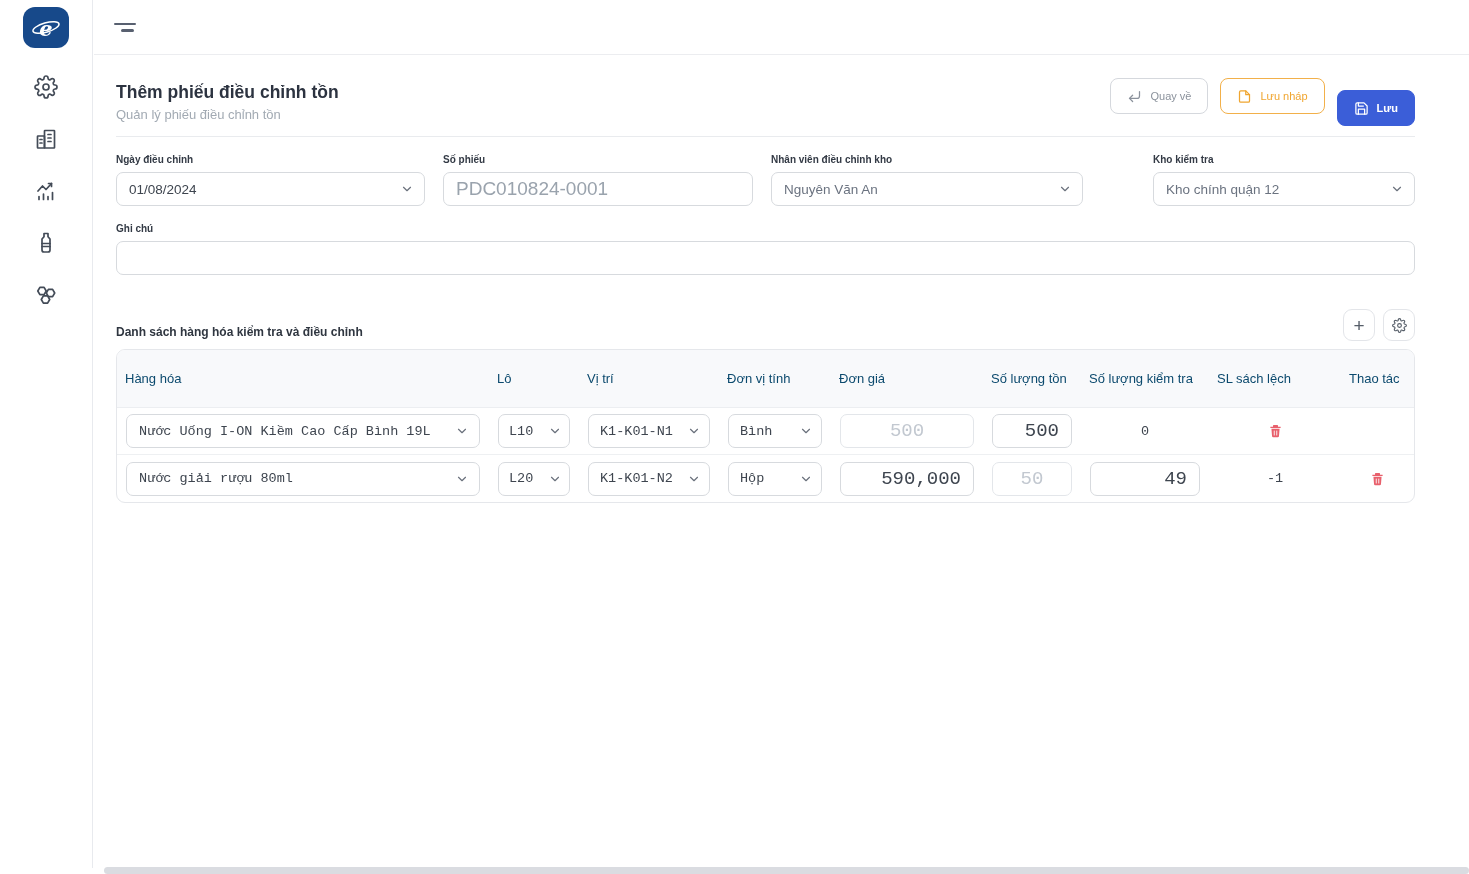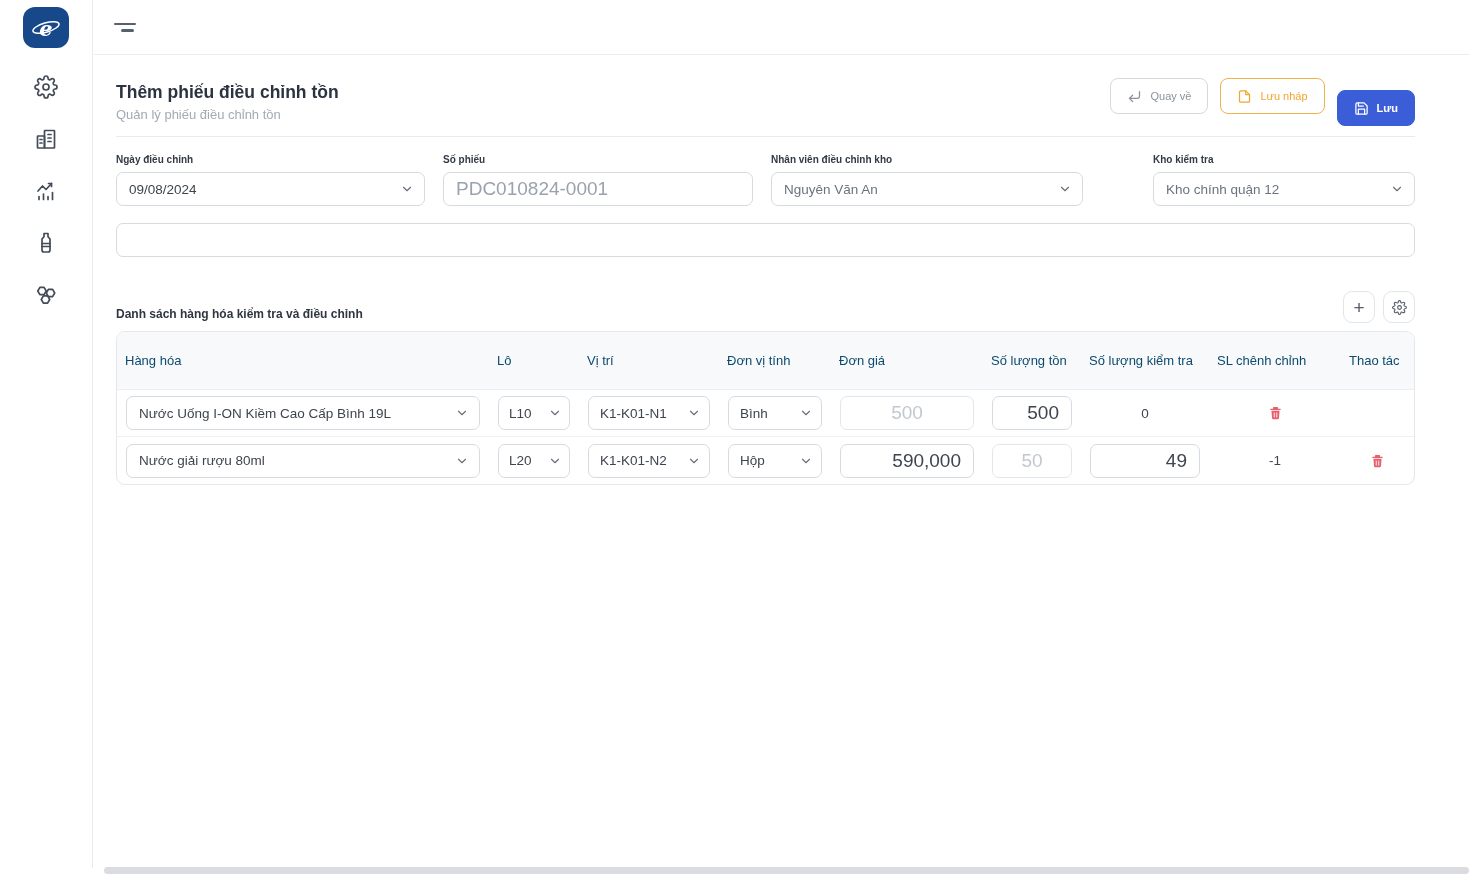--- a/index.html
+++ b/index.html
@@ -82,21 +82,21 @@
   .tool-btn svg { width:15px; height:15px; stroke:#555d68; fill:none; stroke-width:1.8;
     stroke-linecap:round; stroke-linejoin:round; }
   .table { border:1px solid #e5e7eb; border-radius:9px; overflow:hidden; background:#fff; }
   .thead, .trow {
     display:grid;
     grid-template-columns:372px 90px 140px 112px 152px 98px 128px 132px 73px;
     align-items:center;
   }
   .thead { background:#f8f9fb; height:58px; border-bottom:1px solid #eceef1; }
   .th { text-align:left; font-size:13px; color:#0c4a6e; font-weight:500; line-height:1.35; padding:0 8px; }
-  .trow { height:47px; border-bottom:1px solid #eef0f2; }
+  .trow { height:47px; border-bottom:1px solid #eef0f2;font-family:Liberation Mono, monospace; }
   .trow:last-child { border-bottom:none; }
   .cell { padding:0 9px; }
   .cell .input { text-align:right; }
   .cell .input.stock { text-align:center; color:#c2c8d0; border-color:#e3e6ea; }
   .diff { text-align:center; font-size:13.5px; color:#3e454f; }
   .action-cell { display:flex; justify-content:center; }
   .trash-btn { background:none; border:none; cursor:pointer; width:20px; height:20px;
     display:flex; align-items:center; justify-content:center; }
   .trash-btn svg { width:15px; height:16px; }
   
@@ -186,21 +186,21 @@
         </svg>
         <span>Lưu</span>
       </button>
     </div>
   </div>
 
   <div class="form-row">
     <div class="field f0">
       <div class="field-label">Ngày điều chỉnh</div>
       <div class="select">
-        <span class="sel-text">09/08/2024</span>
+        <span class="sel-text">01/08/2024</span>
         <svg class="chev" viewBox="0 0 24 24">
             <polyline points="6 9 12 15 18 9"></polyline>
           </svg>
       </div>
     </div>
     <div class="field f1">
       <div class="field-label">Số phiếu</div>
       <input class="input dim" value="PDC010824-0001" style="">
     </div>
     <div class="field f2">
@@ -217,20 +217,21 @@
       <div class="select gray">
         <span class="sel-text">Kho chính quận 12</span>
         <svg class="chev" viewBox="0 0 24 24">
             <polyline points="6 9 12 15 18 9"></polyline>
           </svg>
       </div>
     </div>
   </div>
 
   <div class="field note">
+    <div class="field-label">Ghi chú</div>
     <input class="input" value="" style="">
   </div>
 
   <div class="table-section">
     <div class="section-head">
       <div class="section-label">Danh sách hàng hóa kiểm tra và điều chỉnh</div>
       <div class="tools">
         <button class="tool-btn">+</button>
         <button class="tool-btn">
           <svg viewBox="0 0 24 24">
@@ -243,21 +244,21 @@
 
     <div class="table">
       <div class="thead">
         <div class="th">Hàng hóa</div>
         <div class="th">Lô</div>
         <div class="th">Vị trí</div>
         <div class="th">Đơn vị tính</div>
         <div class="th">Đơn giá</div>
         <div class="th">Số lượng tồn</div>
         <div class="th">Số lượng kiểm tra</div>
-        <div class="th">SL chênh chỉnh</div>
+        <div class="th">SL sách lệch</div>
         <div class="th">Thao tác</div>
       </div>
       <div class="tbody" id="tbody">
   <div class="trow">
     <div class="cell">
       <div class="select">
         <span class="sel-text">Nước Uống I-ON Kiềm Cao Cấp Bình 19L</span>
         <svg class="chev" viewBox="0 0 24 24">
                   <polyline points="6 9 12 15 18 9"></polyline>
                 </svg>

